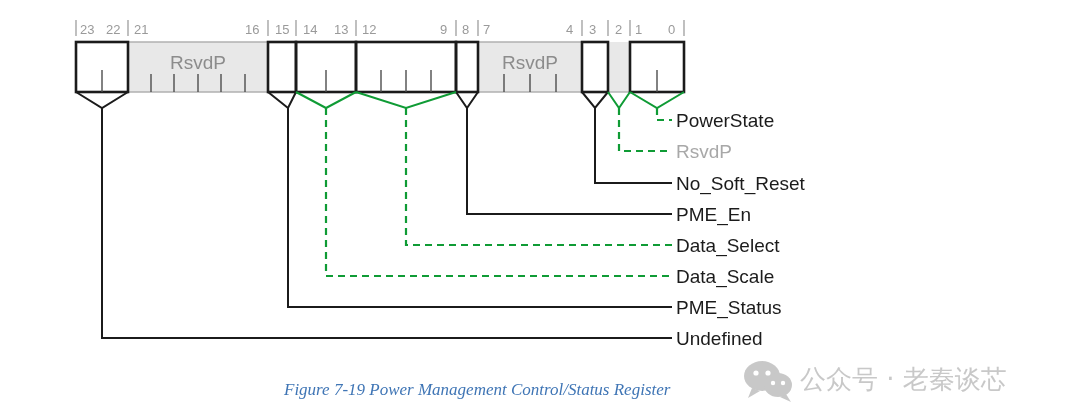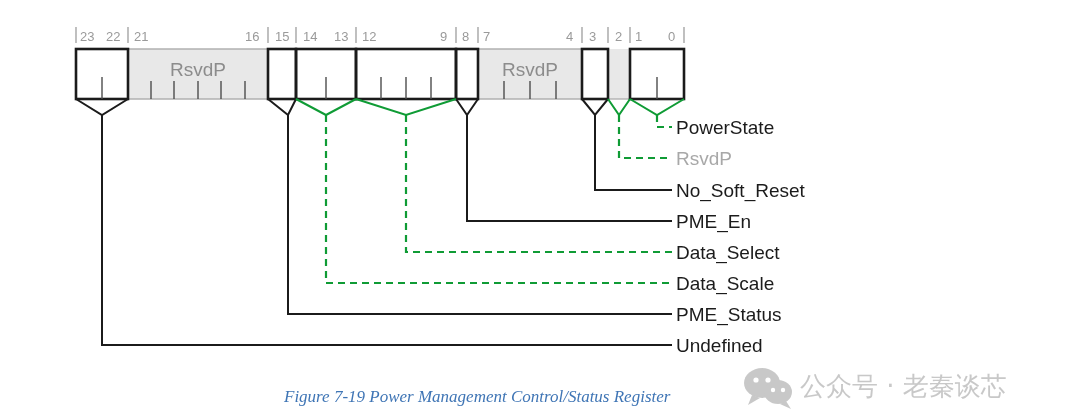--- a/index.html
+++ b/index.html
@@ -9,21 +9,21 @@
   }
   body {
     width: 1080px;
     height: 417px;
     position: relative;
     overflow: hidden;
     font-family: "Liberation Sans", "DejaVu Sans", sans-serif;
   }
   #figure-root {
     position: absolute;
-    left: 0; top: 11px;
+    left: 0; top: 4px;
     width: 1080px;
     height: 353px;
   }
   #figure-svg {
     position: absolute;
     left: 0; top: 0;
     width: 1080px;
     height: 417px;
   }
   .bitnum {

